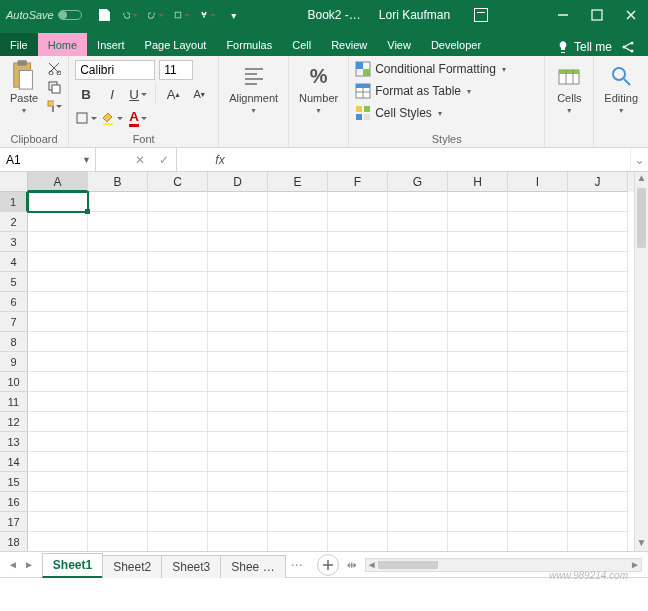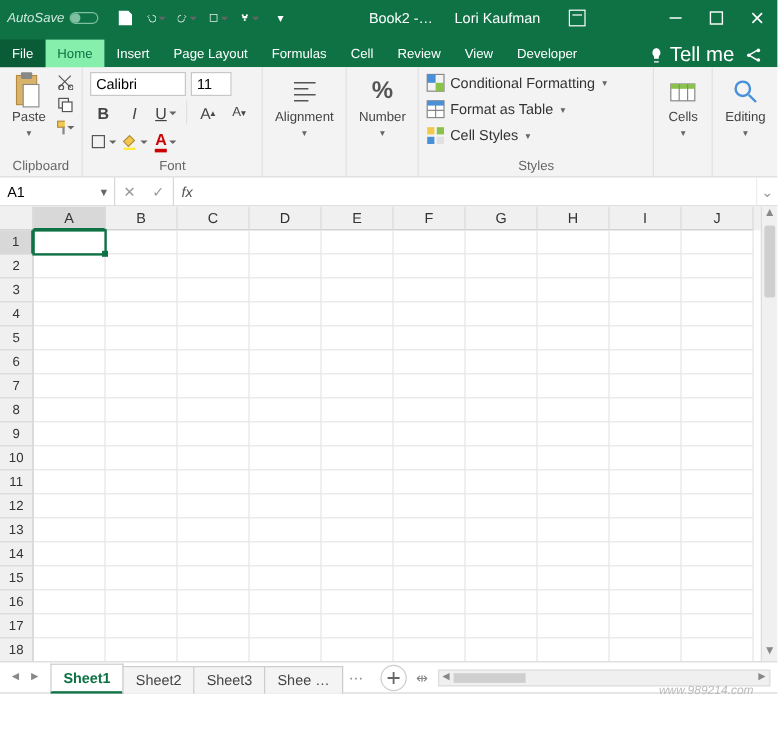--- a/index.html
+++ b/index.html
@@ -17,23 +17,23 @@
   .user { font-size:12px; color:#fff; }
   .wincontrols { display:flex; align-items:center; }
   .wincontrols .wbtn { width:34px; height:30px; display:flex; align-items:center; justify-content:center; color:#fff; }
   .sq { width:14px; height:14px; border:1px solid #fff; position:relative; }
   .sq::before { content:""; position:absolute; left:2px; right:2px; top:3px; border-top:1px solid #fff; }
 
   
   .tabs { height:26px; background:#0e7245; display:flex; align-items:flex-end; color:#fff; }
   .tab { padding:6px 10px 5px 10px; font-size:11px; cursor:pointer; }
   .tab.file { background:#0a5c37; }
-  .tab.active { background:#86efac; color:#0e7245; }
+  .tab.active { background:#f9a8d4; color:#0e7245; }
   .tabright { margin-left:auto; display:flex; align-items:center; gap:8px; padding-right:10px; }
-  .tell { display:flex; align-items:center; gap:4px; font-size:17px;justify-content:space-between; }
+  .tell { display:flex; align-items:center; gap:4px; font-size:12px;justify-content:space-between; }
   .share { width:18px; height:18px; display:flex; align-items:center; justify-content:center; }
 
   
   .ribbon { height:92px; background:#f3f3f3; border-bottom:1px solid #d6d6d6; display:flex; }
   .group { border-right:1px solid #e1e1e1; display:flex; flex-direction:column; justify-content:space-between; padding:4px 6px 2px 6px; }
   .group .label { text-align:center; font-size:11px; color:#666; padding-top:2px; }
   .gtop { display:flex; align-items:flex-start; gap:4px; }
   .col { display:flex; flex-direction:column; gap:3px; align-items:center; }
   .row { display:flex; align-items:center; gap:4px; }
   .bigbtn { display:flex; flex-direction:column; align-items:center; gap:2px; font-size:11px; color:#444; padding:2px 4px; }
@@ -42,21 +42,21 @@
   .tiny { width:16px; height:16px; display:flex; align-items:center; justify-content:center; }
   .dd::after { content:""; display:inline-block; margin-left:2px; border:3px solid transparent; border-top-color:#666; transform:translateY(2px); }
   select.combo, input.combo { height:20px; border:1px solid #c8c8c8; background:#fff; font-size:12px; padding:0 4px; }
   .fontname { width:80px; }
   .fontsize { width:34px; }
   .btnrow button { width:22px; height:20px; background:none; border:none; display:flex; align-items:center; justify-content:center; color:#444; }
   .txtitem { display:flex; align-items:center; gap:4px; font-size:12px; color:#333; padding:1px 0; }
   .separator { width:1px; background:#e1e1e1; align-self:stretch; margin:0 2px; }
 
   
-  .fxbar { height:24px; border-bottom:1px solid #d6d6d6; display:flex; align-items:stretch; background:#fff; }
+  .fxbar { height:24px; border-bottom:1px solid #d6d6d6; display:flex; align-items:stretch; background:#fff;gap:32px; }
   .namebox { width:96px; border-right:1px solid #d6d6d6; display:flex; align-items:center; padding:0 6px; position:relative; }
   .namebox input { border:none; width:70px; font-size:12px; outline:none; }
   .namebox .dd2 { position:absolute; right:4px; }
   .fxicons { display:flex; align-items:center; border-right:1px solid #d6d6d6; }
   .fxicons span { width:24px; text-align:center; color:#999; font-size:12px; }
   .fxlabel { width:22px; display:flex; align-items:center; justify-content:center; font-style:italic; color:#555; }
   .formula { flex:1; display:flex; align-items:center; }
   .formula input { border:none; width:100%; padding:0 6px; font-size:12px; outline:none; }
   .expand { width:18px; display:flex; align-items:center; justify-content:center; color:#999; border-left:1px solid #eee; }
 

